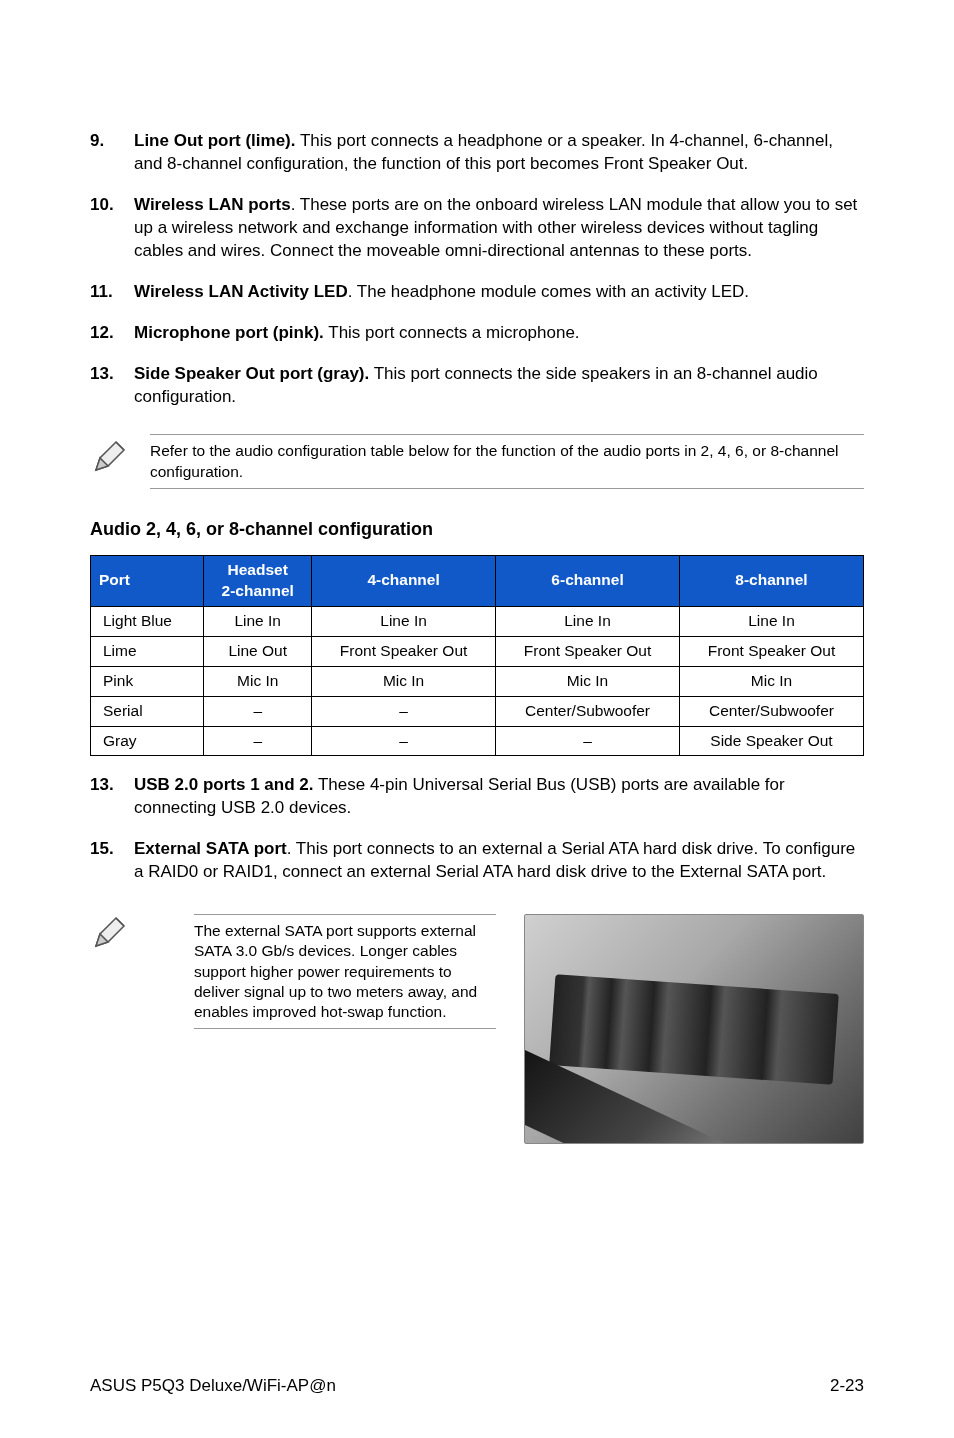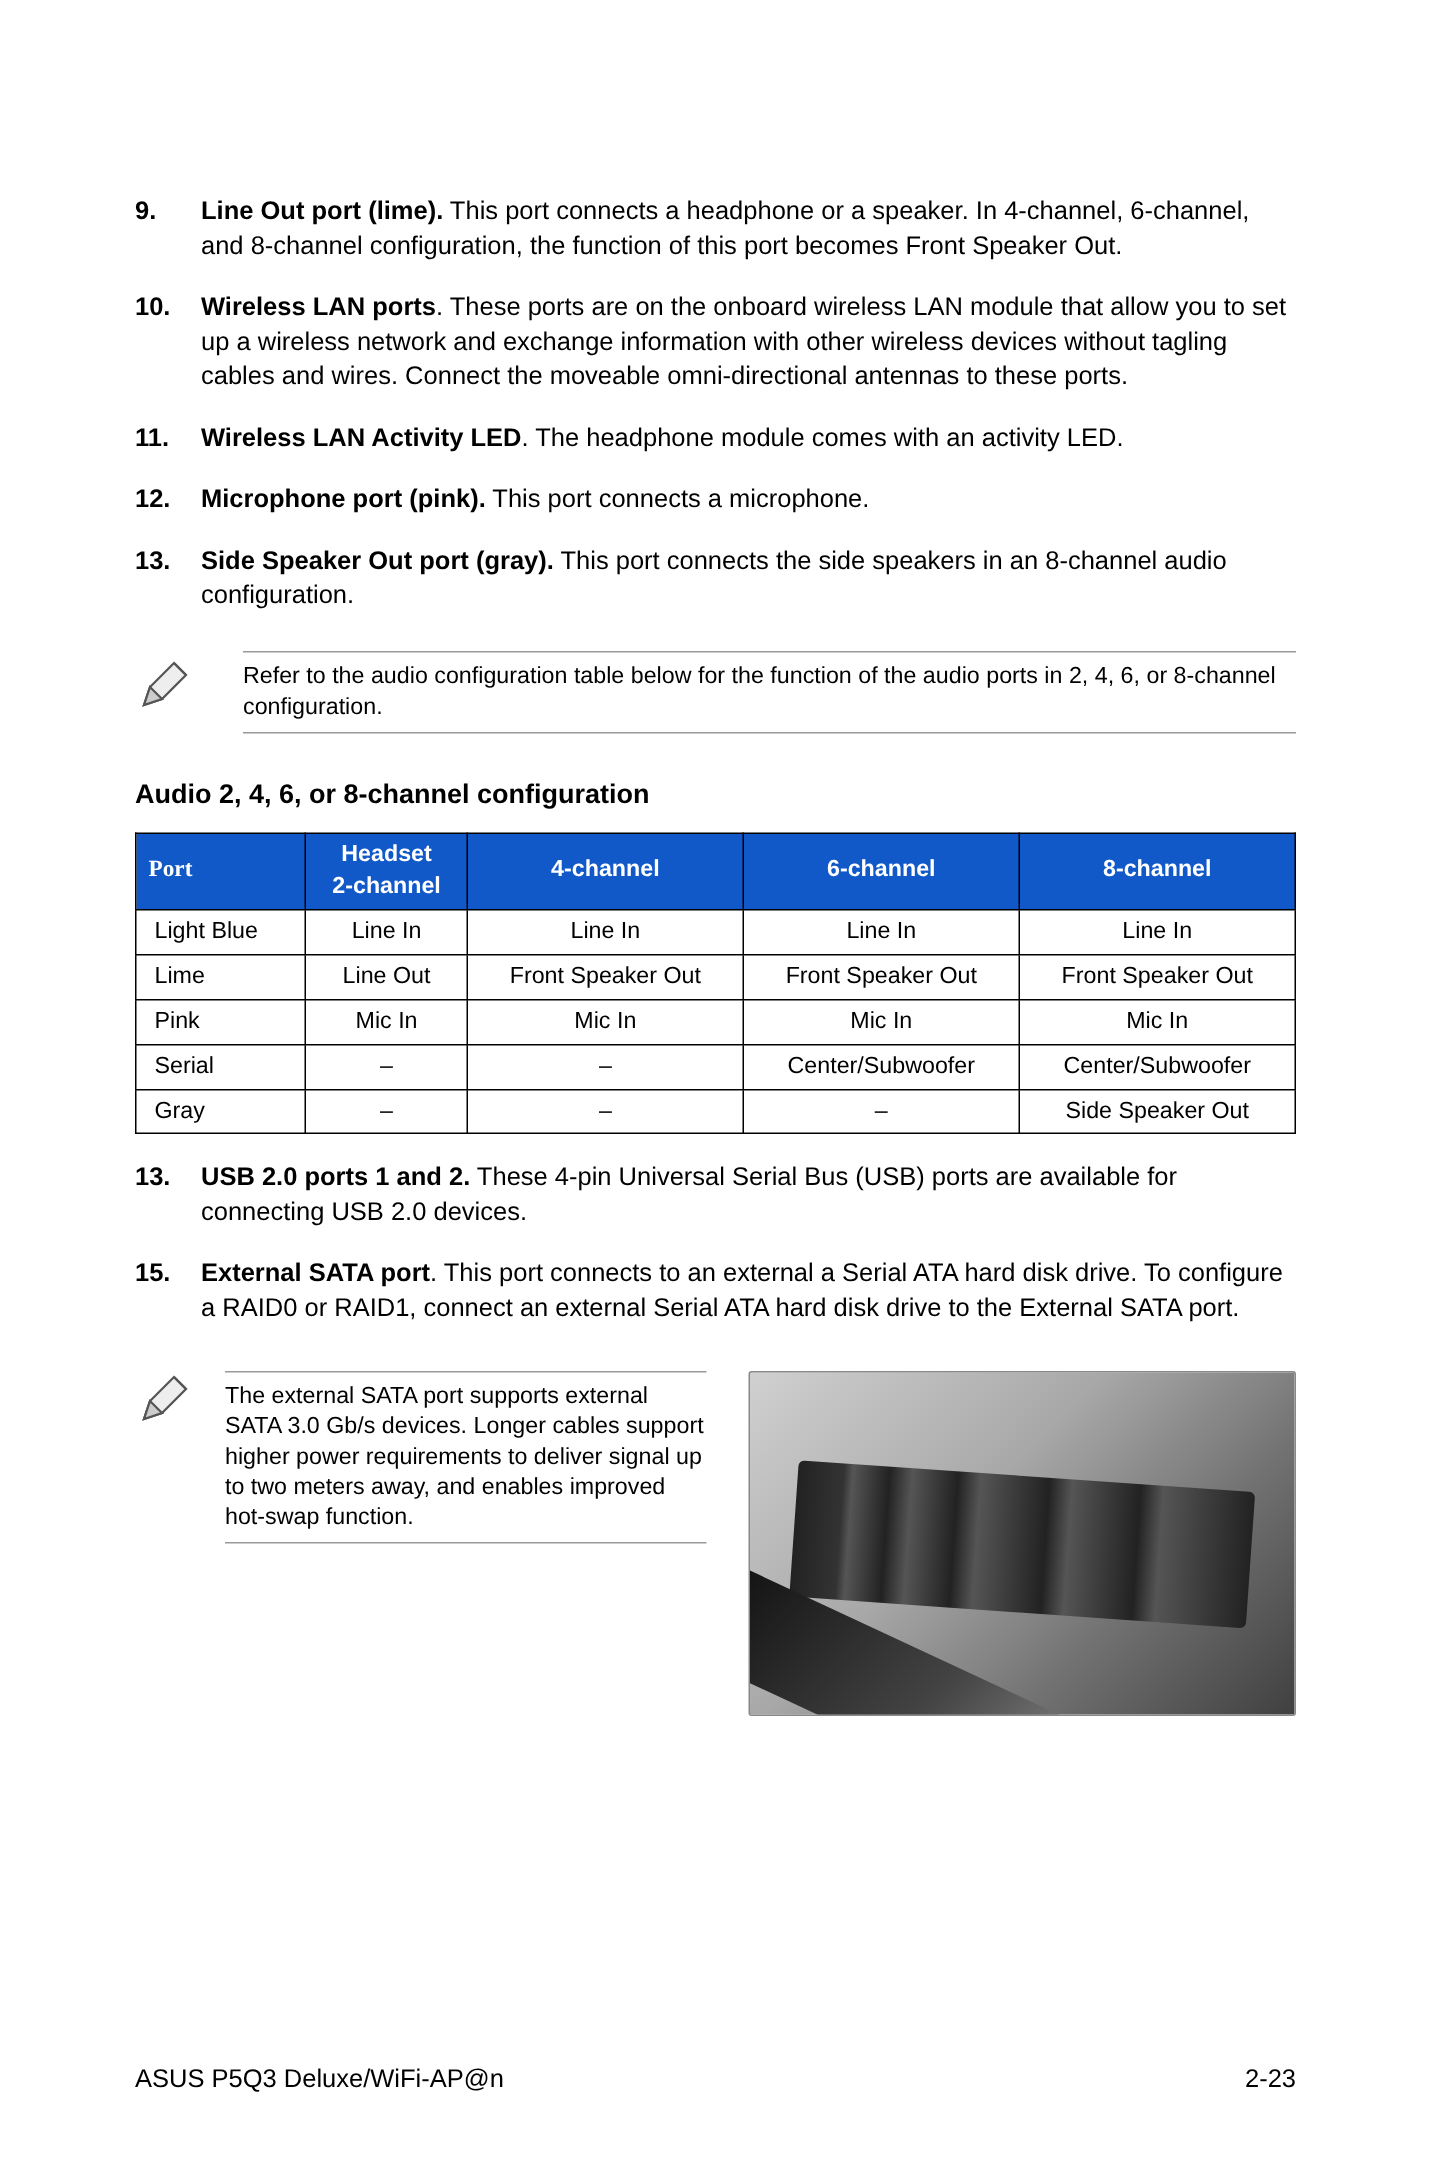--- a/index.html
+++ b/index.html
@@ -15,28 +15,28 @@
     font-size: 17px;
     line-height: 1.35;
   }
   .num-item { margin-bottom: 18px; }
   .num-item .row { display: flex; }
   .num-item .num { font-weight: bold; flex: 0 0 44px; }
   .num-item .body { flex: 1; }
   .bold { font-weight: bold; }
   .note-block { display: flex; align-items: flex-start; margin: 8px 0 18px 0; }
   .note-icon { flex: 0 0 60px; display: flex; justify-content: flex-start; padding-top: 4px; }
-  .note-text-wrap { flex: 1; margin-left: 12px; }
+  .note-text-wrap { flex: 1; }
   .note-rule { border: none; border-top: 1px solid #999; margin: 0 0 6px 0; }
   .note-rule-bot { border: none; border-top: 1px solid #999; margin: 6px 0 0 0; }
   .note-text { font-size: 15.5px; line-height: 1.3; }
   h3.section { font-size: 18px; font-weight: bold; margin: 10px 0 14px 0; }
   table.cfg { width: 100%; border-collapse: collapse; font-size: 15.5px; }
   table.cfg th { background: #1159c9; color: #fff; font-weight: bold; padding: 4px 8px; border: 1.5px solid #000; text-align: center; vertical-align: middle; }
-  table.cfg th.port { text-align: left; font-family: Liberation Serif, serif; }
+  table.cfg th.port { text-align: left; }
   table.cfg td { border: 1.5px solid #000; padding: 4px 12px; text-align: center; }
   table.cfg td.port { text-align: left; }
   .two-col { display: flex; gap: 28px; margin-top: 4px; align-items: flex-start; }
   .two-col .left { flex: 0 0 45%; }
   .two-col .right { flex: 1; }
   .photo {
     width: 100%; height: 230px;
     background: linear-gradient(135deg,#d0d0d0 0%, #a8a8a8 40%, #707070 70%, #404040 100%);
     border: 1px solid #888;
     border-radius: 2px;
@@ -172,21 +172,21 @@
   </div>
 </div>
 
 <div class="num-item">
   <div class="row">
     <div class="num">15.</div>
     <div class="body"><span class="bold">External SATA port</span><span>. This port connects to an external a Serial ATA hard disk drive. To configure a RAID0 or RAID1, connect an external Serial ATA hard disk drive to the External SATA port.</span></div>
   </div>
 </div>
 
-<div class="note-block" style="align-items:flex-start;">
+<div class="note-block" style="align-items:flex-start;gap:44px;">
   <div class="note-icon">
     <svg width="40" height="40" viewBox="0 0 40 40">
       <g fill="none" stroke="#555" stroke-width="1.5">
         <path d="M6 32 L10 20 L26 4 L34 12 L18 28 Z" fill="#eee"></path>
         <path d="M6 32 L10 20 L18 28 Z" fill="#ccc"></path>
         <path d="M26 4 L34 12"></path>
       </g>
     </svg>
   </div>
   <div class="two-col">

